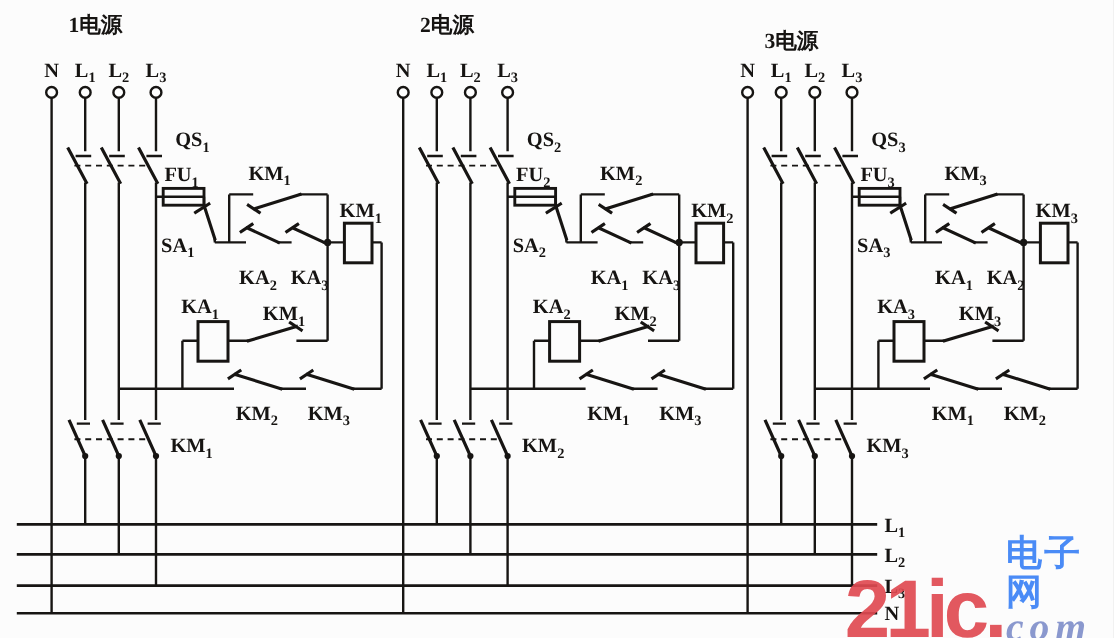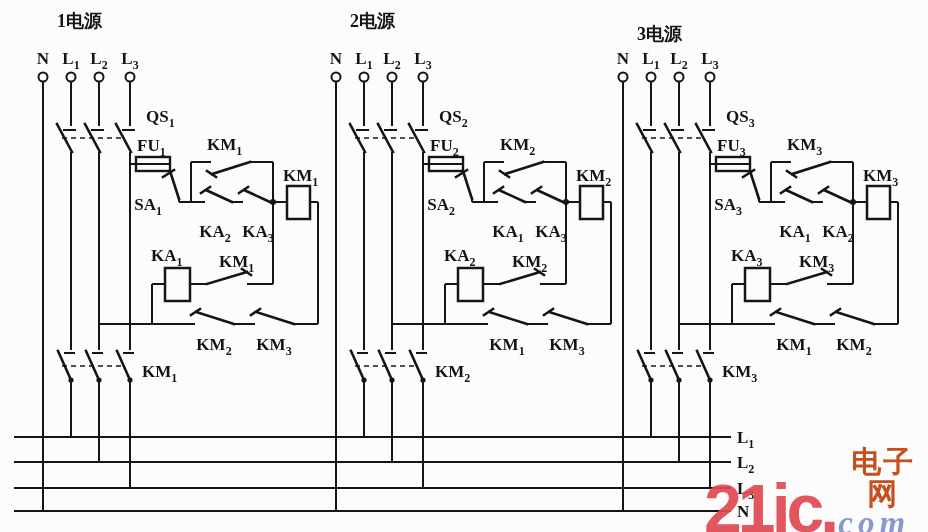--- a/index.html
+++ b/index.html
@@ -125,17 +125,17 @@
         <text x="737" y="468" font-size="17" font-weight="bold" text-anchor="start">L<tspan dy="4.5" font-size="12">2</tspan></text>
         <text x="737" y="494" font-size="17" font-weight="bold" text-anchor="start">L<tspan dy="4.5" font-size="12">3</tspan></text>
         <text x="737" y="517" font-size="17" font-weight="bold" text-anchor="start">N</text>
         <path d="M14 437L731 437M14 462L731 462M14 488L731 488M14 511L731 511" stroke="#171513" stroke-width="2.2" fill="none"></path>
       </g>
     </svg>
 
   <div class="wm">
     <span class="wm-brand" style="color: rgb(224, 74, 82);">21ic.</span>
     <span class="wm-col">
-      <span class="wm-cjk" style="color: #c2410c; text-align: center;">电子网</span>
+      <span class="wm-cjk" style="color: #3b82f6;">电子网</span>
       <span class="wm-com" style="color: rgb(129, 144, 202);">com</span>
     </span>
   </div>
 </div>
 
 </body></html>

